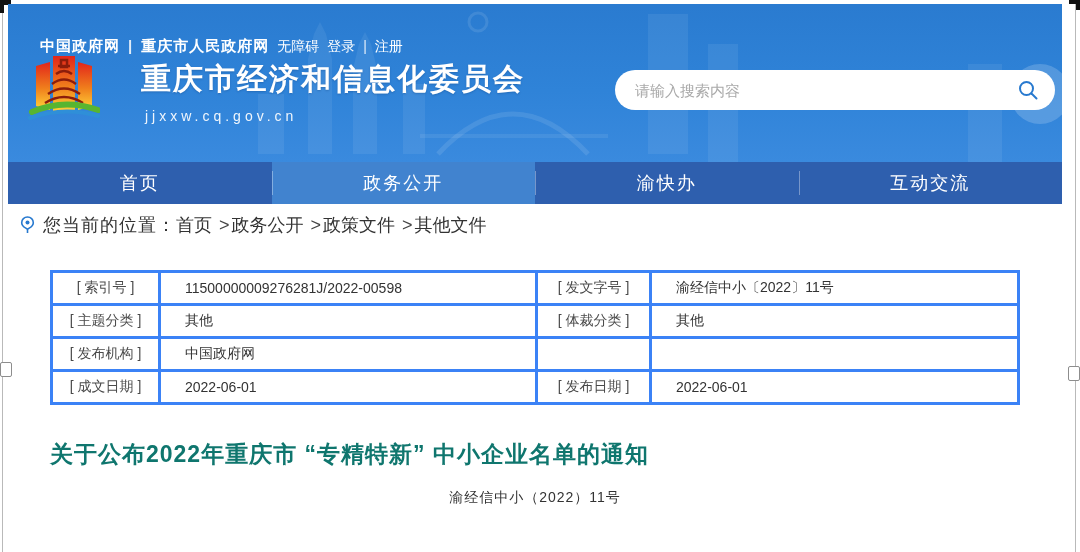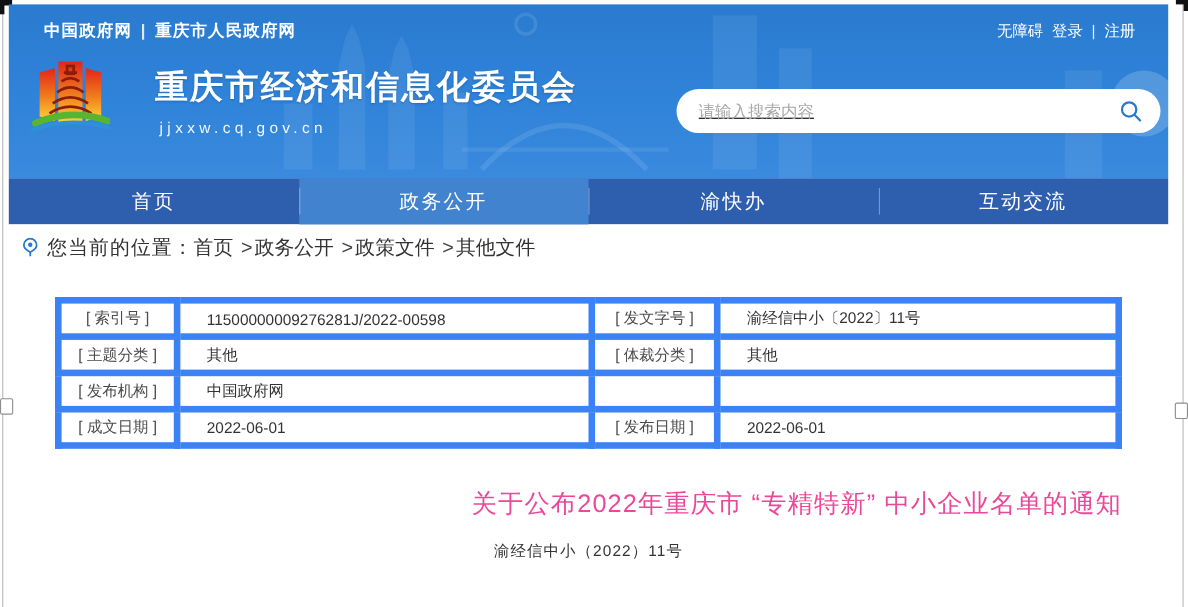--- a/index.html
+++ b/index.html
@@ -13,35 +13,35 @@
   .corner-mark { position:absolute; background:#111; }
   .handle { position:absolute; width:12px; height:15px; background:#fff; border:1px solid #8d8d8d; border-radius:2px; }
 
   
   .page { position:absolute; left:8px; top:4px; width:1054px; }
 
   
   .header { position:relative; height:158px; overflow:hidden;
     background:linear-gradient(180deg,#2a7bd0 0%,#2f83d8 55%,#3a8ade 100%); }
   .deco { position:absolute; inset:0; pointer-events:none; }
-  .topbar { position:relative; display:flex; justify-content:space-between; align-items:center;
-    padding:15px 26px 0 28px; color:#fff; }
+  .topbar { position:relative; display:flex; align-items:center;
+    padding:33px 26px 0 28px; color:#fff; }
   .topbar .left { font-size:15px; font-weight:bold; letter-spacing:1px; }
   .topbar .right { font-size:14px; }
   .topbar span { margin:0 4px; }
   .tb-sep { opacity:.85; margin:0 8px; }
 
   .brand { position:absolute; left:20px; top:48px; display:flex; align-items:center; }
   .brand .logo { width:72px; height:78px; margin-right:14px; }
   .brand .names { color:#fff;margin-left:27px; }
   .site-name { font-size:30px; font-weight:bold; letter-spacing:2px; text-shadow:0 1px 2px rgba(0,40,90,.25); }
   .site-url { font-size:14px; letter-spacing:4px; margin-top:8px; padding-left:4px; color:rgba(255,255,255,.92); }
 
-  .search { position:absolute; left:607px; top:77px; width:440px; height:40px;
-    background:#fff; border-radius:20px; display:flex; align-items:center; padding:0 16px 0 20px;text-decoration:underline; }
+  .search { position:absolute; left:607px; top:66px; width:440px; height:40px;
+    background:#fff; border-radius:20px; display:flex; align-items:center; padding:0 16px 0 20px; }
   .search input { flex:1; border:none; outline:none; font-size:15px; color:#333; background:transparent;
     font-family:inherit; }
   .search input::placeholder { color:#a9a9a9; }
   .search .mag { width:22px; height:22px; flex:0 0 22px; cursor:pointer; }
 
   
   .nav { display:flex; height:42px; background:#2e5fae; }
   .nav-tab { flex:1; display:flex; align-items:center; justify-content:center; position:relative;
     color:#fff; font-size:18px; letter-spacing:2px; cursor:pointer; }
   .nav-tab.active { background:#4183cf; }
@@ -53,27 +53,27 @@
     font-size:18px; color:#333; background:#fff; }
   .crumb .pin { width:15px; height:18px; margin-right:8px; }
   .crumb .prefix { letter-spacing:1px; }
   .crumb .item { cursor:pointer; }
   .crumb .sep { margin:0 2px 0 7px; color:#444; }
 
   
   .main { padding:0 0 0 42px; }
   table.doc { border-collapse:collapse; width:970px; margin-top:24px; table-layout:fixed;
     font-size:14px; color:#333; }
-  table.doc td { border:6px solid #3b82f6; height:33px; background:#fff; }
+  table.doc td { border:3px solid #3b82f6; height:33px; background:#fff; }
   td.lbl { text-align:center; color:#4a4a4a; }
   td.val { padding-left:24px; text-align:left; }
 
   
-  .article-title { width:970px; margin-top:34px; text-align:right;
-    font-size:23px; font-weight:normal; color:#ec4899; letter-spacing:1px; }
+  .article-title { width:970px; margin-top:34px; text-align:left;
+    font-size:23px; font-weight:bold; color:#0f766e; letter-spacing:1px; }
   .doc-number { width:970px; margin-top:19px; text-align:center; font-size:14px; color:#333; letter-spacing:1px; }
 </style>
 </head>
 <body>
 
 <div class="stage">
 
   <div class="edge-line left"></div>
   <div class="edge-line right"></div>
   <div class="corner-mark" style="left:0;top:0;width:11px;height:5px;"></div>

